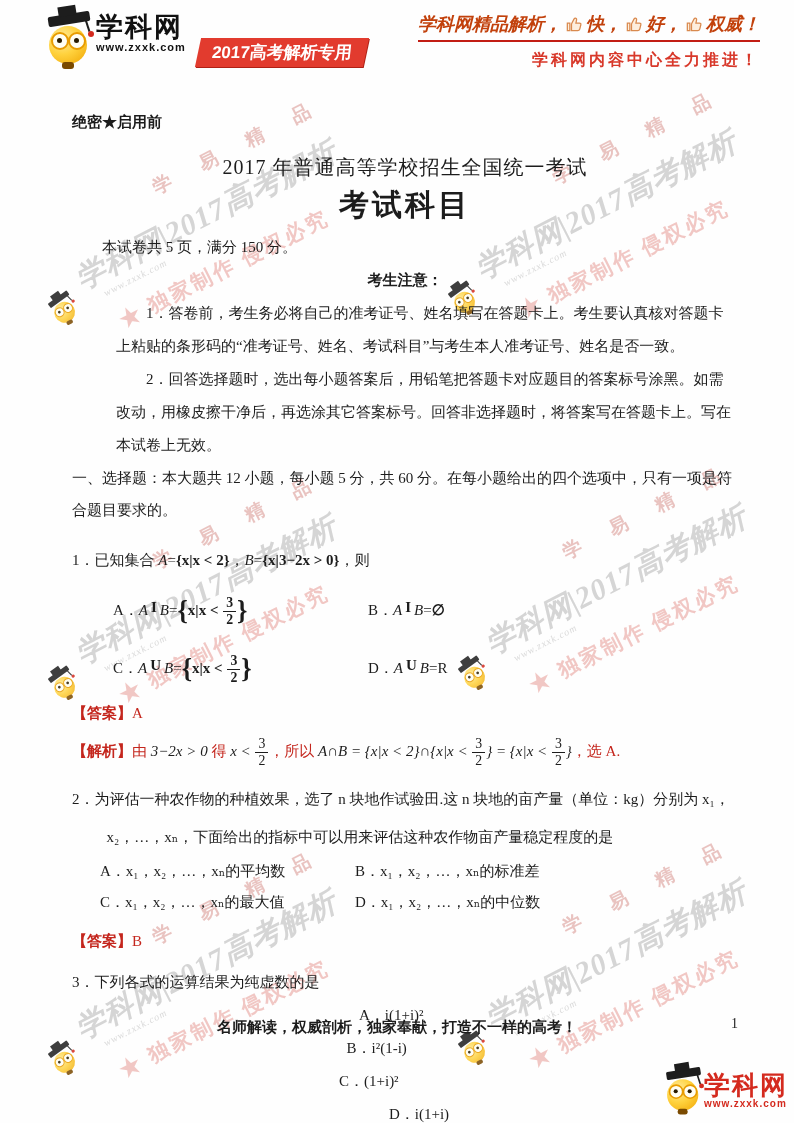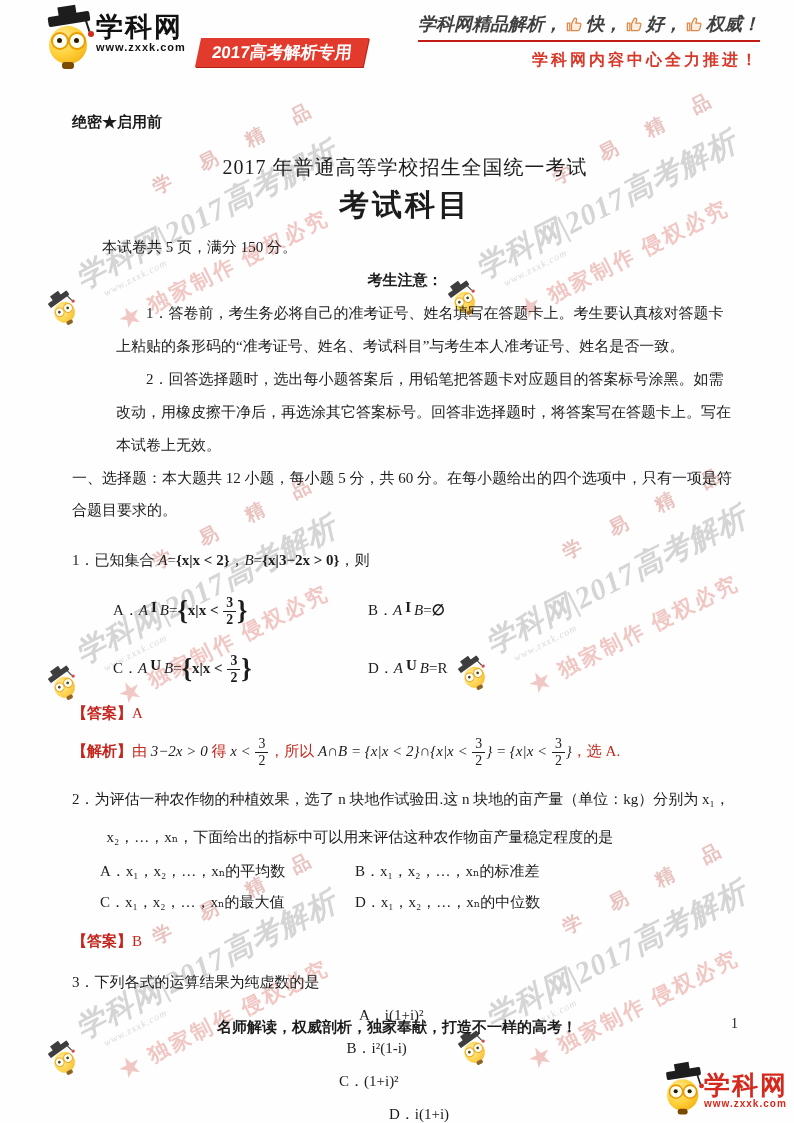--- a/index.html
+++ b/index.html
@@ -37,21 +37,21 @@
   .header{display:flex;justify-content:space-between;align-items:flex-start;padding:8px 34px 0 42px;height:72px;}
   .logo-block{display:flex;align-items:flex-start;}
   .logo-text{margin-left:2px;margin-top:6px;}
   .logo-name{font-size:27px;font-weight:bold;color:#111;font-family:"Liberation Sans",sans-serif;letter-spacing:2px;line-height:1;}
   .logo-url{font-size:11px;font-weight:bold;color:#111;font-family:"Liberation Sans",sans-serif;letter-spacing:1px;}
   .banner{margin-left:12px;margin-top:30px;background:#e23b2e;color:#fff;font-weight:bold;font-size:17px;
     padding:3px 14px;transform:skewX(-12deg);box-shadow:1px 1px 0 #b02015;white-space:nowrap;font-family:"Liberation Sans",sans-serif;}
   .banner>span{display:inline-block;transform:skewX(6deg);}
   .slogans{text-align:right;margin-top:4px;}
   .slogan-main{display:inline-flex;align-items:center;gap:2px;font-size:18px;font-weight:bold;font-style:italic;
-    color:#404040;border-bottom:2px solid #c21d14;padding-bottom:4px;white-space:nowrap;}
+    color:#c2410c;border-bottom:2px solid #c21d14;padding-bottom:4px;white-space:nowrap;}
   .slogan-sub{margin-top:8px;font-size:16px;font-weight:bold;color:#d8382a;letter-spacing:3px;}
   .thumb{display:inline-block;width:20px;height:20px;vertical-align:-3px;}
   
   .doc{padding:0 56px 0 72px;font-size:15px;line-height:33px;}
   .classification{margin-top:26px;font-weight:bold;font-size:15px;}
   .title{margin-top:12px;text-align:center;font-size:20px;letter-spacing:1px;}
   .subject{margin-top:4px;text-align:center;font-size:30px;font-weight:bold;letter-spacing:3px;}
   .paper-note{margin-top:10px;text-indent:2em;}
   .notice-heading{font-weight:bold;text-align:center;}
   .para{text-indent:2em;margin-left:44px;}

